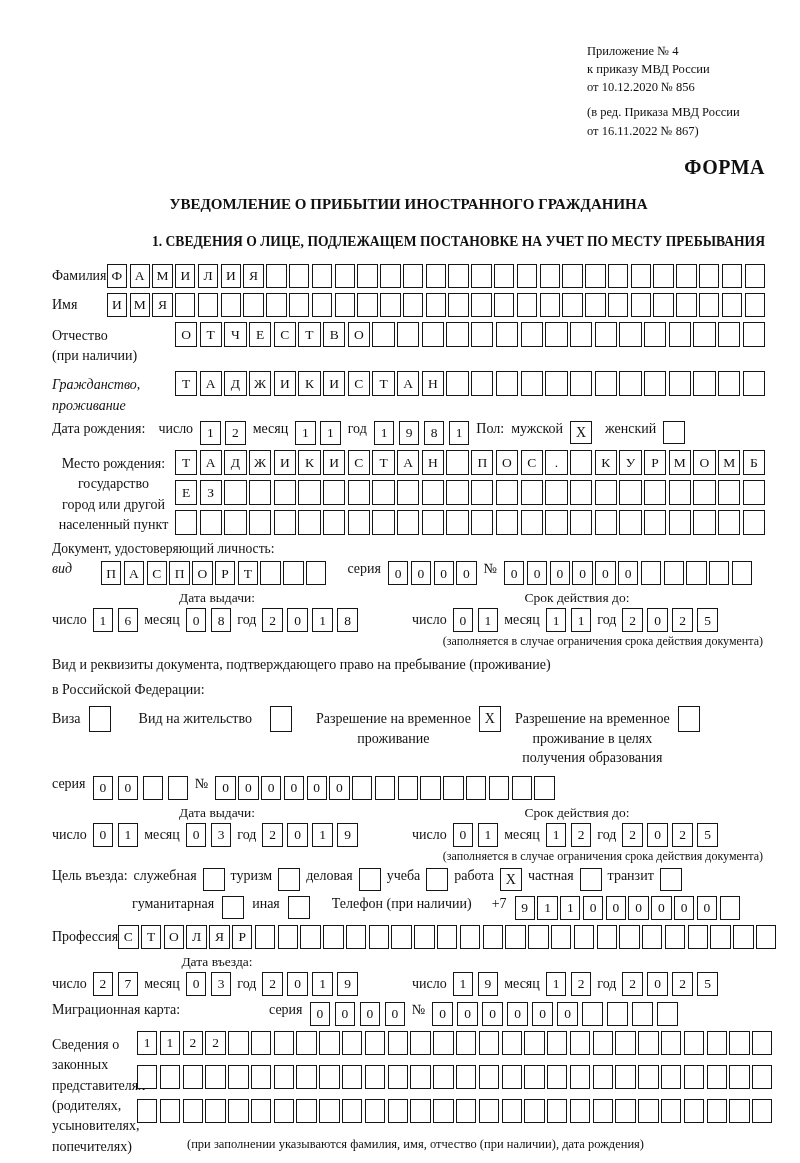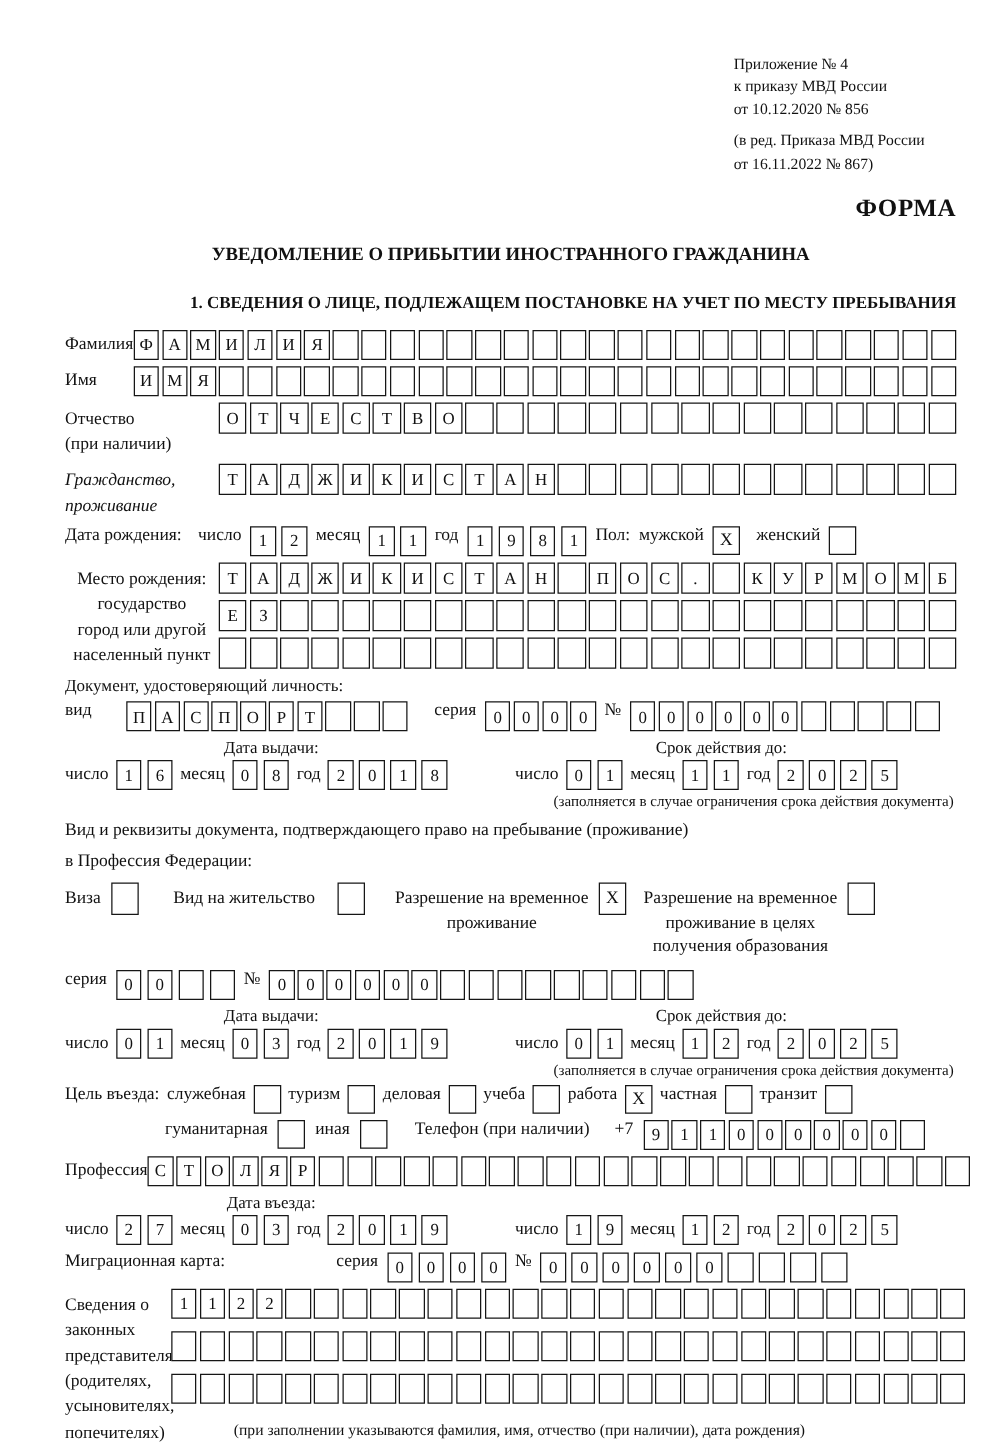--- a/index.html
+++ b/index.html
@@ -328,21 +328,21 @@
         <span class="box"></span>
         <span class="box"></span>
         <span class="box"></span>
       </div>
   </div>
 </div>
 
 <div class="doc-heading">Документ, удостоверяющий личность:</div>
 
 <div class="frow inline">
-  <span class="dlbl" style="width:42px;">вид</span>
+  <span class="dlbl" style="width:42px;font-style:italic;">вид</span>
   <span class="boxes">
       <span class="box">П</span>
       <span class="box">А</span>
       <span class="box">С</span>
       <span class="box">П</span>
       <span class="box">О</span>
       <span class="box">Р</span>
       <span class="box">Т</span>
       <span class="box"></span>
       <span class="box"></span>
@@ -411,21 +411,21 @@
         <span class="box">2</span>
         <span class="box">0</span>
         <span class="box">2</span>
         <span class="box">5</span>
       </span>
   </div>
 </div>
 <div class="note-r">(заполняется в случае ограничения срока действия документа)</div>
 
 <div class="plain">Вид и реквизиты документа, подтверждающего право на пребывание (проживание)</div>
-<div class="plain">в Профессия Федерации:</div>
+<div class="plain">в Российской Федерации:</div>
 
 <div class="ckrow">
   <div class="ckitem">
     <span class="cklbl">Виза</span>
     <span class="cbox"></span>
   </div>
   <div class="ckitem" style="margin-left:14px;">
     <span class="cklbl">Вид на жительство</span>
     <span class="cbox" style="margin-left:10px;"></span>
   </div>

